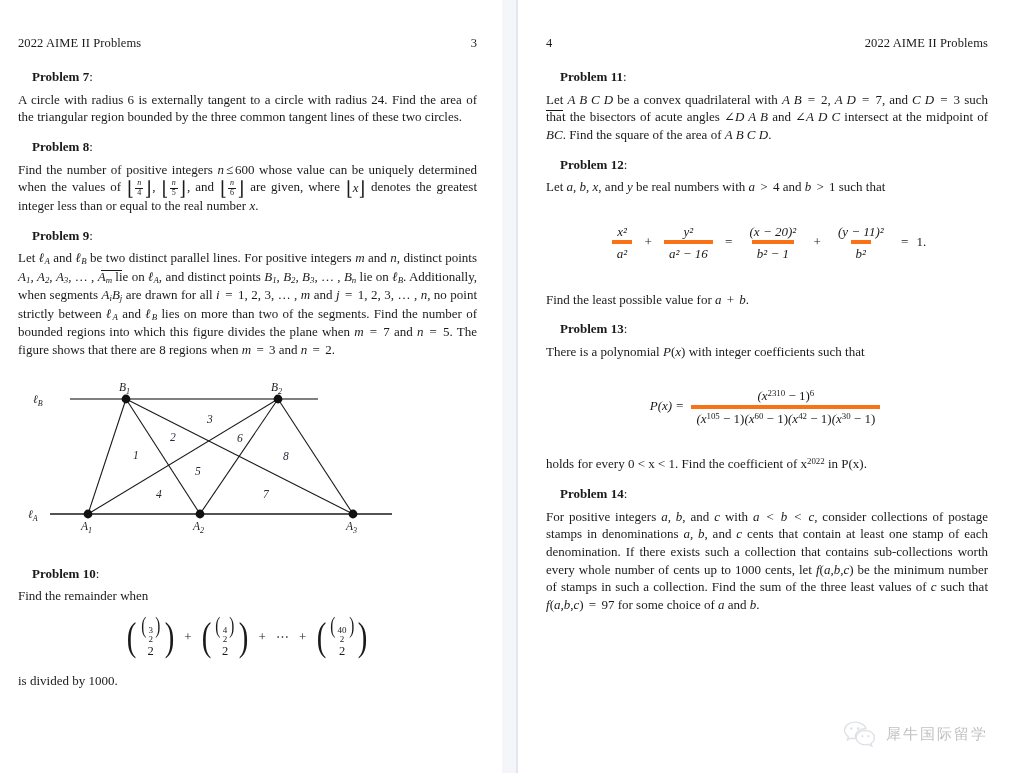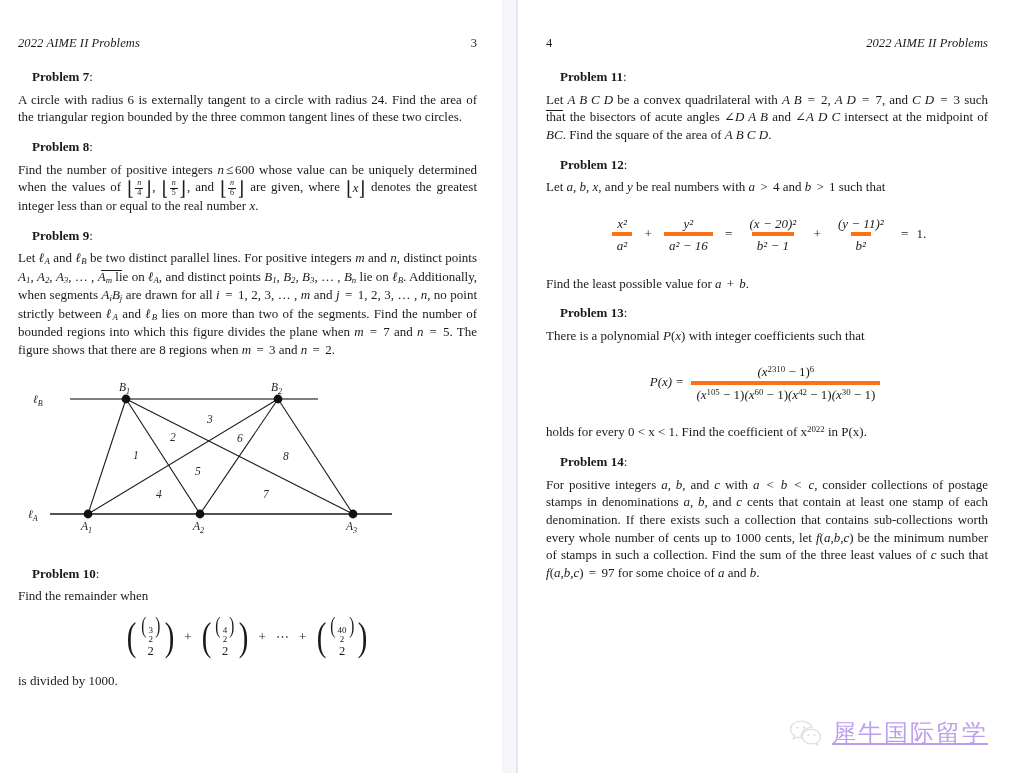--- a/index.html
+++ b/index.html
@@ -53,21 +53,21 @@
   
   .runhead {
     display: flex;
     justify-content: space-between;
     align-items: baseline;
     font-size: 12.5px;
     margin-top: 36px;
     margin-bottom: 18px;
     letter-spacing: .1px;
   }
-  .runhead .title { font-style: italic; }
+  .runhead .title { }
   .runhead .folio { font-style: normal; }
   .runhead.rev .title { order: 2; }
   .runhead.rev .folio { order: 1; }
 
   
   .prob-label {
     font-weight: bold;
     font-size: 13px;
     margin: 0 0 6px 14px;
     line-height: 1.2;
@@ -130,21 +130,21 @@
   .eq {
     text-align: center;
     margin: 12px 0 13px 0;
     font-size: 13px;
   }
   .frac {
     display: inline-flex;
     flex-direction: column;
     align-items: center;
     vertical-align: middle;
-    margin: 8px 4px;
+    margin: 16px 4px;
     line-height: 1.18;
   }
   .frac .num { padding: 0 5px 1px 5px; }
   .frac .den { border-top: 4px solid #f97316; padding: 2px 5px 0 5px; }
   .eqop { padding: 0 5px; font-style: normal; }
 
   
   .binom-wrap {
     display: inline-flex;
     align-items: center;
@@ -208,25 +208,24 @@
     position: absolute;
     right: 28px;
     bottom: 24px;
     display: flex;
     align-items: center;
     gap: 10px;
     opacity: .45;
   }
   .wm-text {
     font-family: "Liberation Serif", "DejaVu Serif", serif;
-    font-size: 24px;
-    color: #6d28d9;
+    font-size: 15px;
+    color: #737373;
     letter-spacing: 2px;
     white-space: nowrap;
-    text-decoration: underline;
   }
   .wm-icon { width: 34px; height: 30px; }
 </style>
 </head>
 <body>
 
 <div class="spread">
 
   <div class="page page-left">
 

